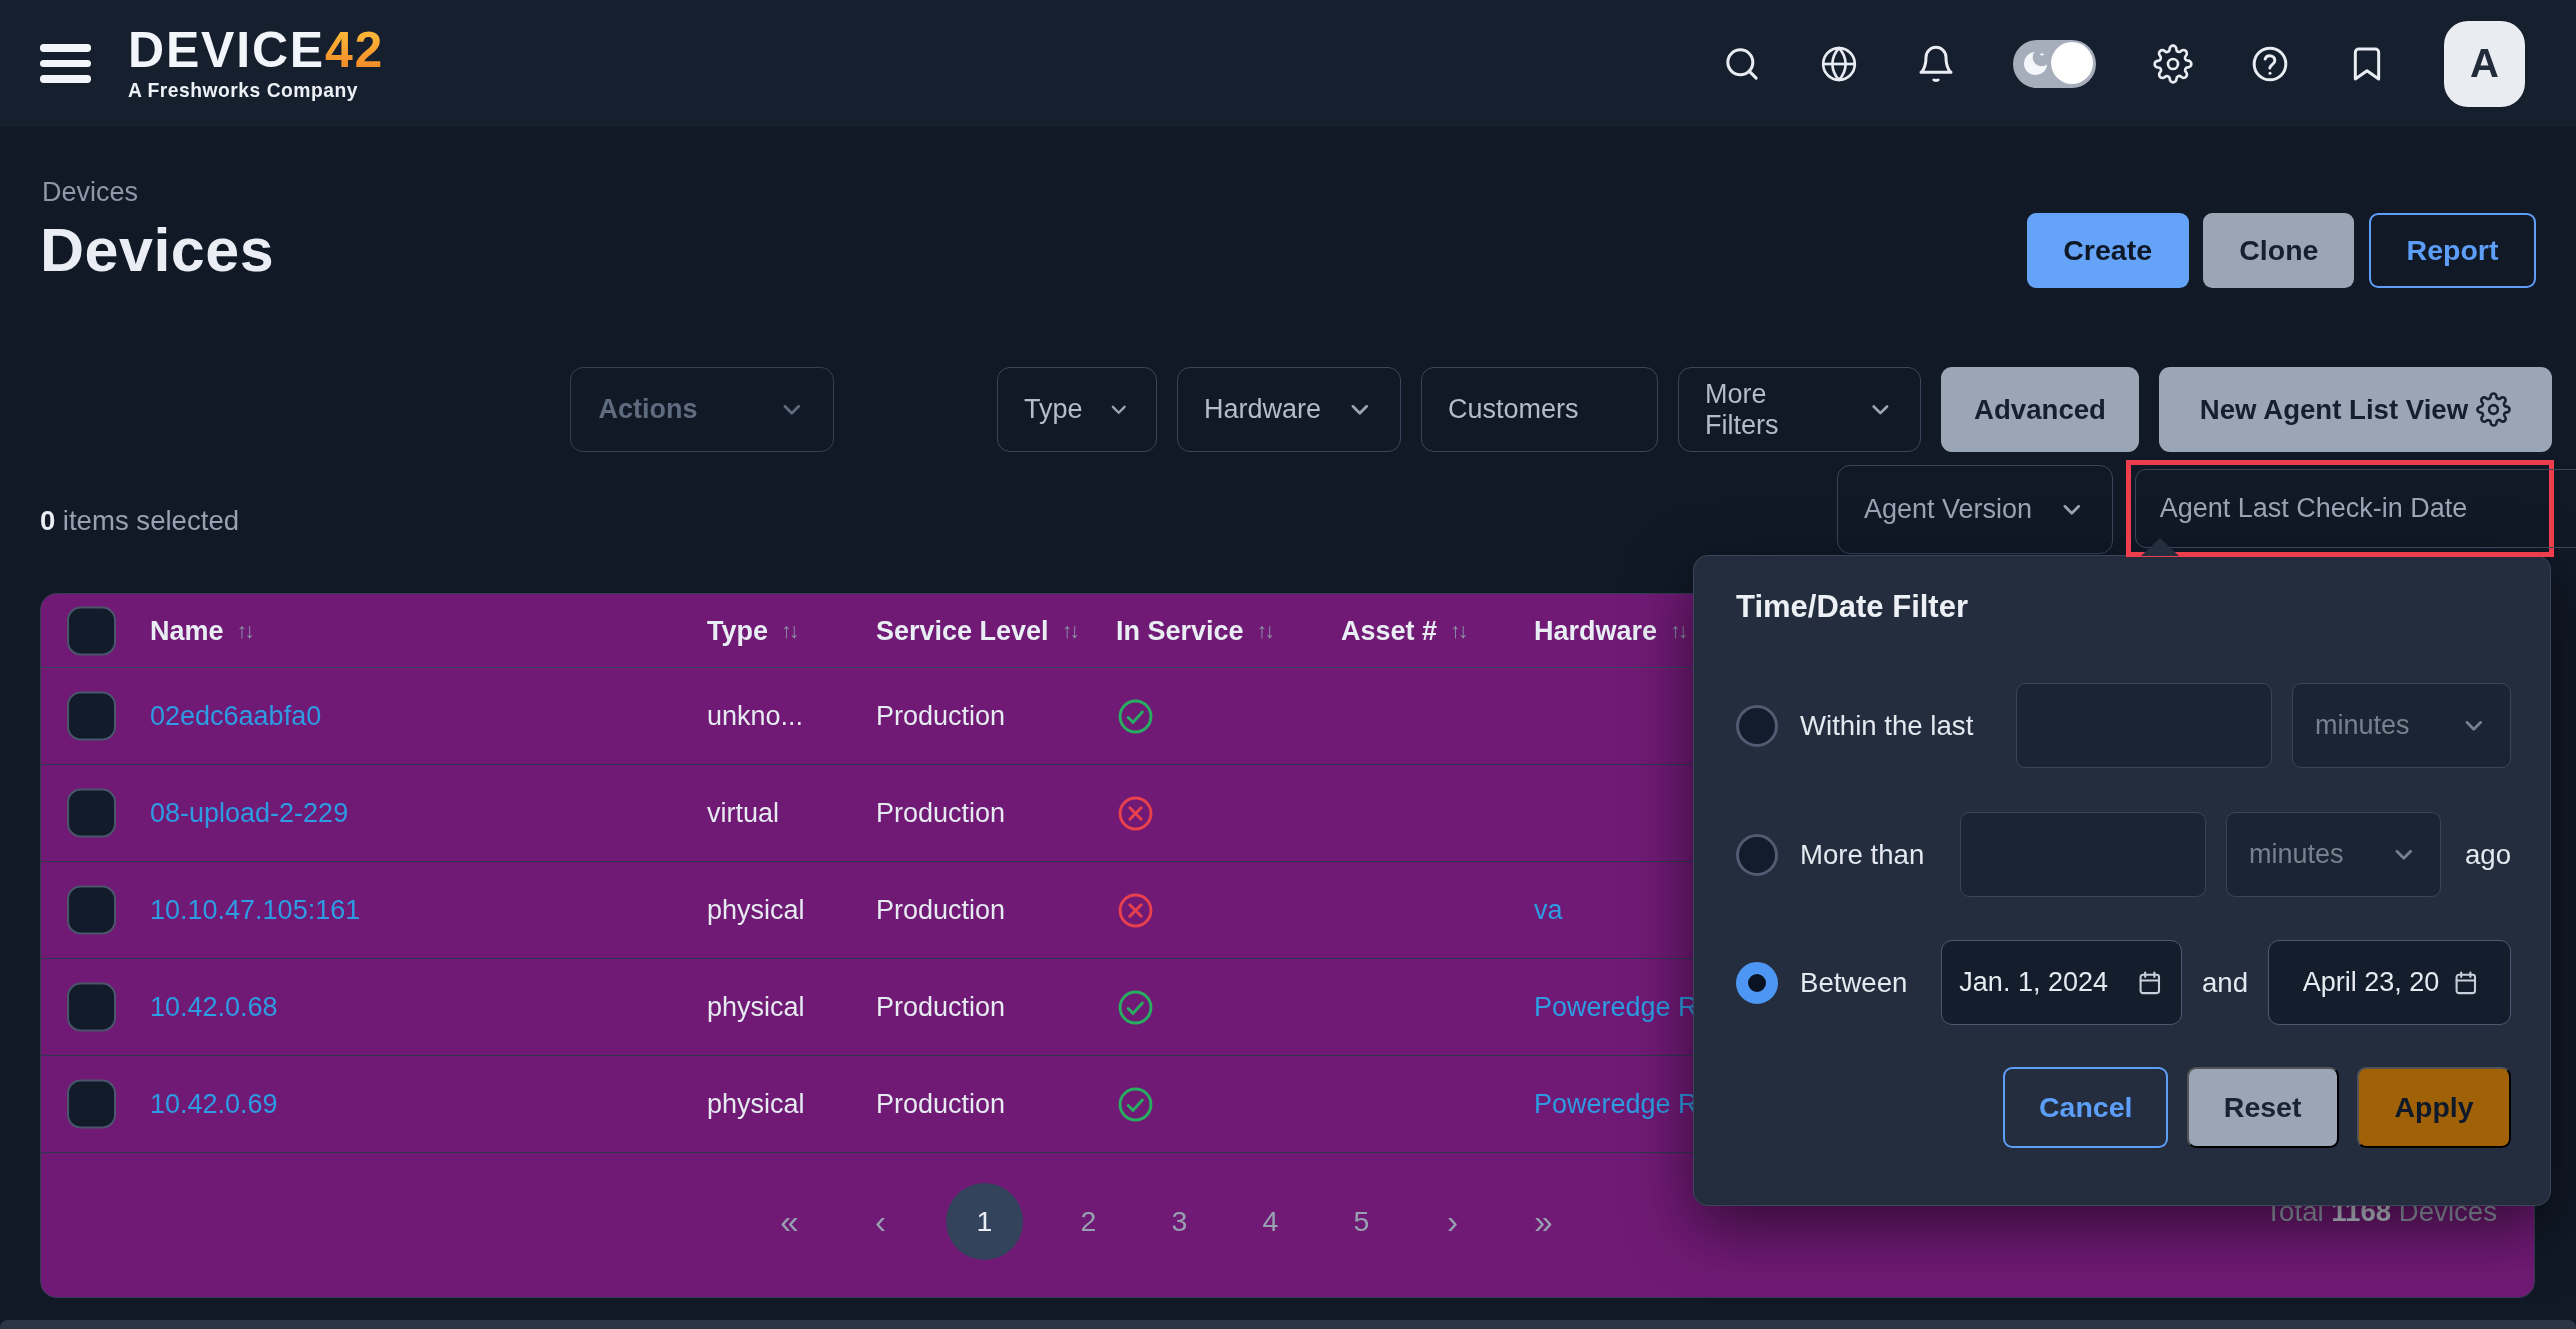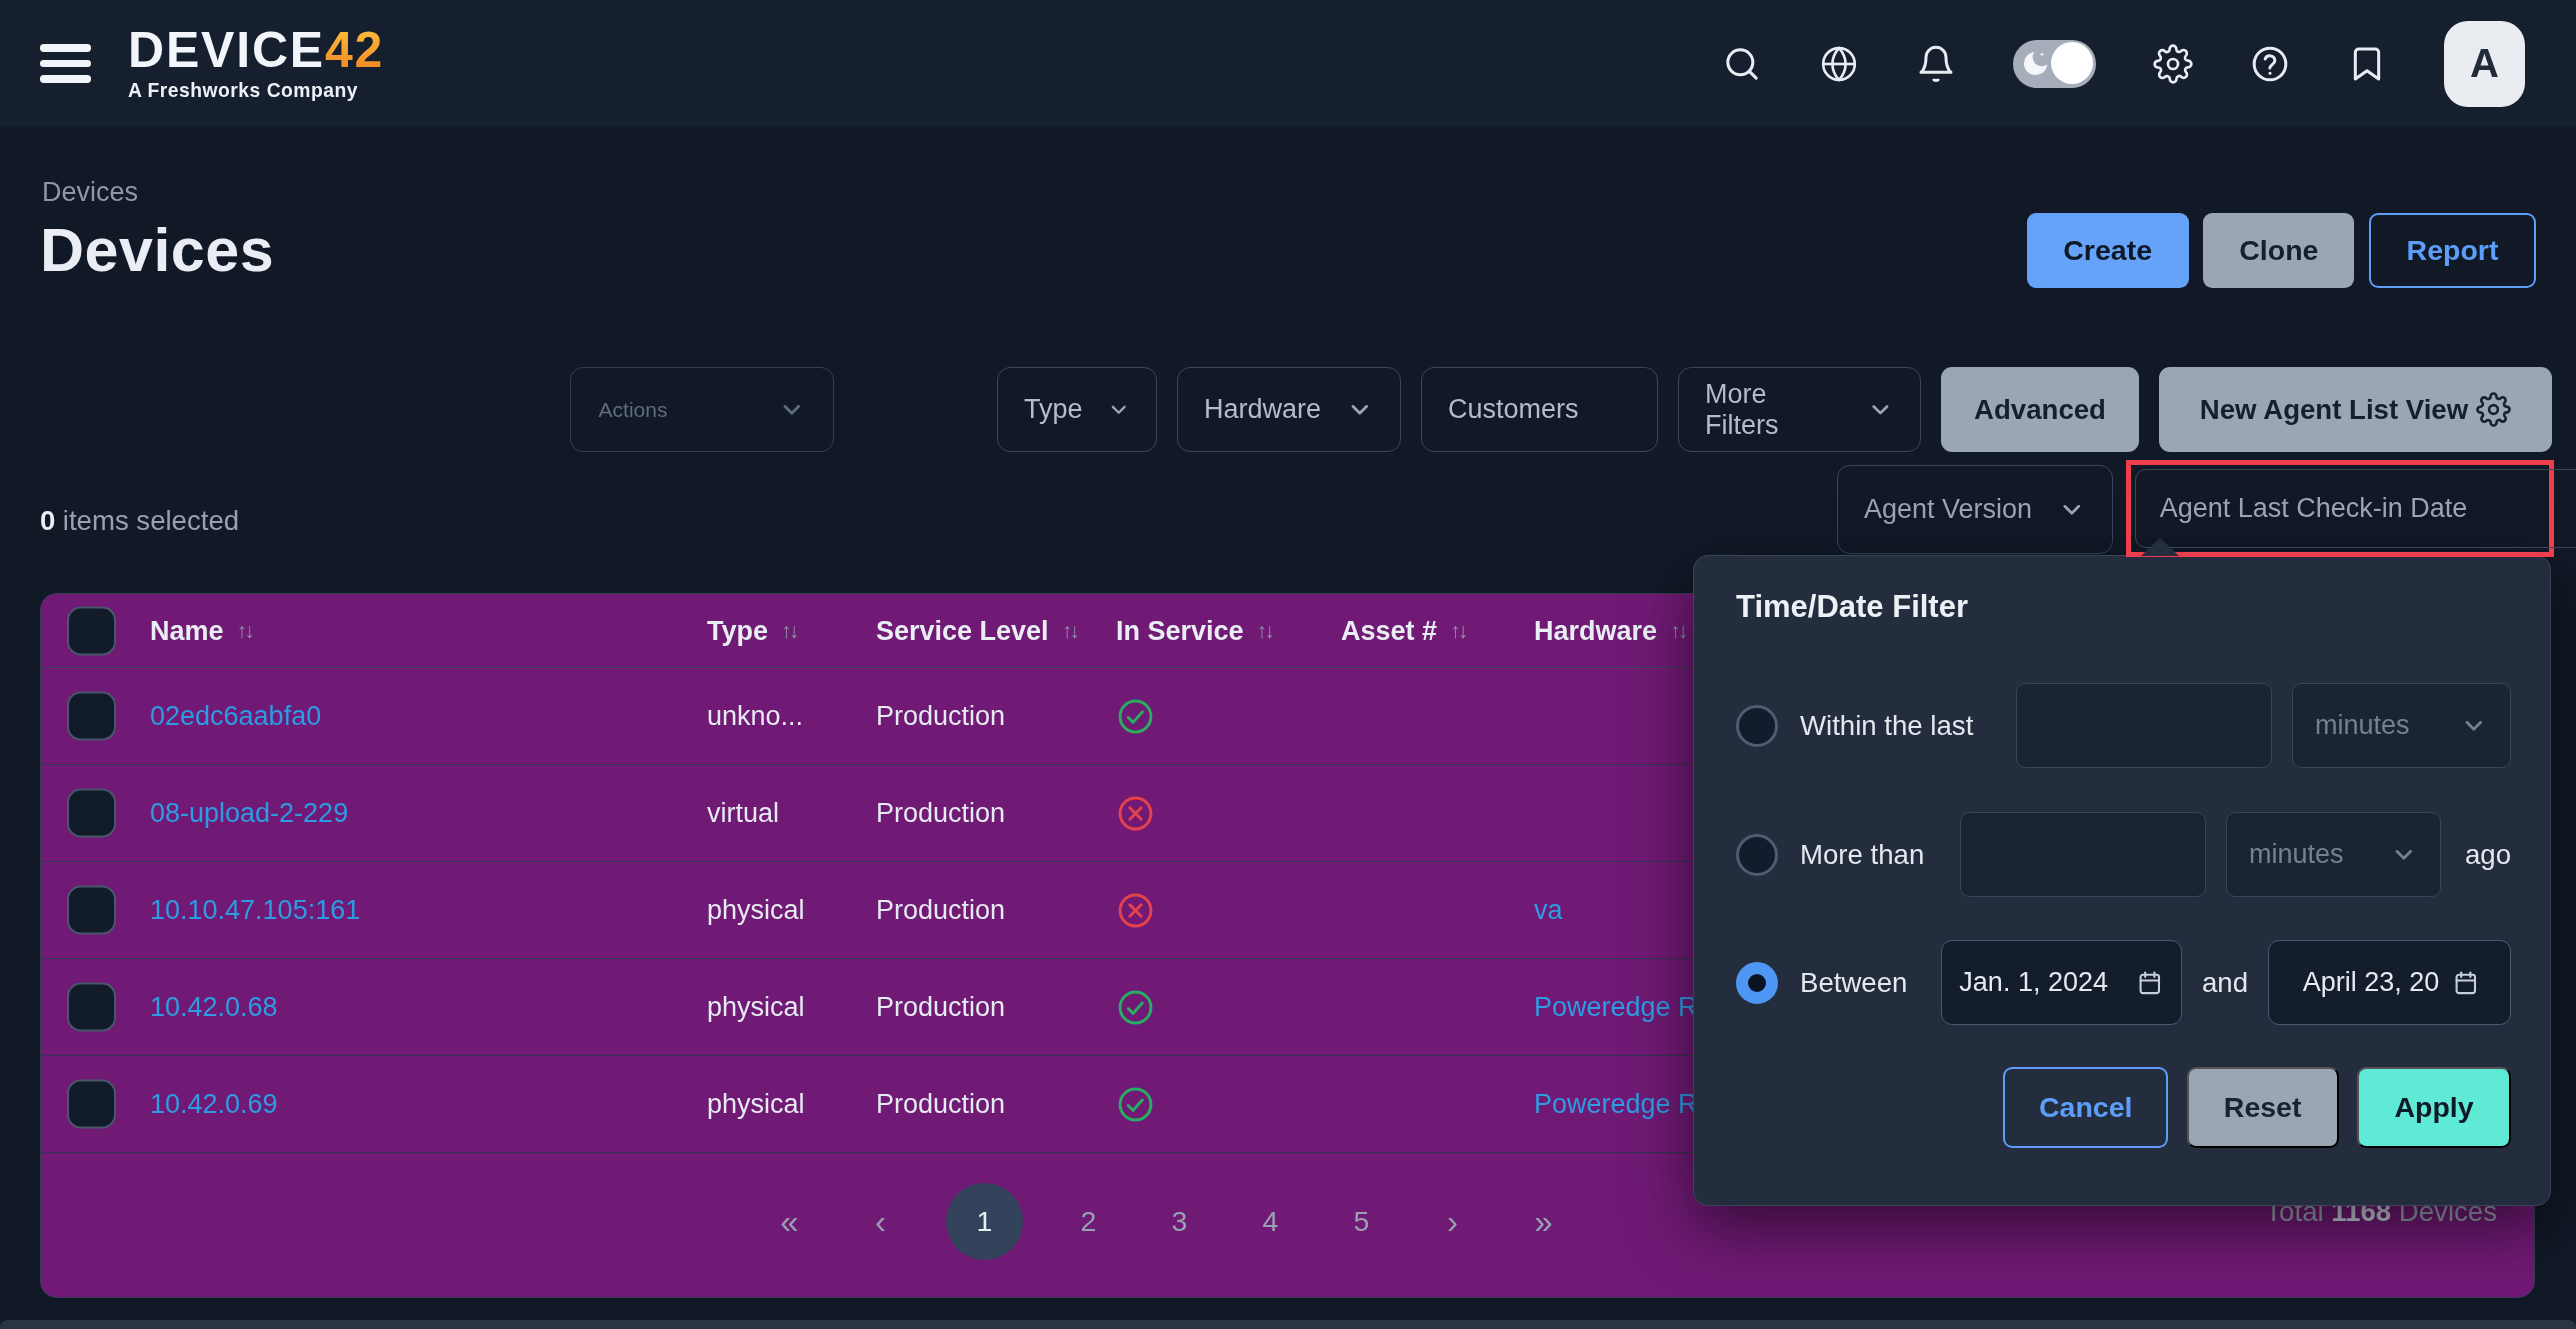--- a/index.html
+++ b/index.html
@@ -36,21 +36,21 @@
   .btn-create { width:162px; } .btn-clone { width:151px; } .btn-report { width:167px; }
 
   
   .search-box { position:absolute; left:40px; top:367px; width:502px; height:85px; border:1.8px solid #3A465C;
                 border-radius:13px; display:flex; align-items:center; padding:0 24px; cursor:text; }
   .search-box .ph { font-size:27px; color:#B9C2D0; margin-left:18.4px; flex:1; }
   .icon28 { width:31px; height:31px; color:#C6CEDB; }
   .clear-x { font-size:29px; color:#C9D1DC; cursor:pointer; }
   .actions-dd { position:absolute; left:570px; top:367px; width:264px; height:85px; border:1.8px solid #333F54;
                 border-radius:13px; display:flex; align-items:center; justify-content:space-between; padding:0 27.6px; cursor:pointer; }
-  .actions-dd .lbl { font-size:21px; color:#5F6B7E; }
+  .actions-dd .lbl { font-size:27px; color:#5F6B7E;font-weight:bold; }
   .chev { width:27.6px; height:27.6px; }
   .dim { color:#5F6B7E; } .mid { color:#9AA4B4; }
 
   .filters { position:absolute; left:997px; top:367px; display:flex; gap:20px; }
   .filter-dd { height:85px; border:1.8px solid #3A465C; border-radius:13px; display:flex; align-items:center;
                justify-content:space-between; padding:0 26px; cursor:pointer; }
   .filter-dd .lbl { font-size:27px; color:#B3BCCA; margin-right:24px; }
   .w-type{width:160px;} .w-hardware{width:224px;} .w-customers{width:237px;gap:48px;} .w-more{width:243px;}
   .btn-advanced { width:198px; height:85px; font-size:27.6px; font-weight:700; border-radius:11px; }
   .btn-nalv { width:393px; height:85px; font-size:27.6px; font-weight:700; border-radius:11px; gap:8px; }
@@ -113,21 +113,21 @@
                 align-items:center; justify-content:center; gap:13px; padding:0 16.5px; cursor:pointer; }
   .df-1{width:241px; margin-left:auto;gap:28px;} .df-2{width:243px;padding-left:20px;}
   .date-field .val { font-size:27px; color:#E6EAF1; white-space:nowrap; overflow:hidden; }
   .date-field .cal-icon { width:27.6px; height:27.6px; color:#C7CFDC; flex:none; }
   .p-and { font-size:27.6px; color:#E4E9F0; margin:16px 20px; }
   .p-buttons { position:absolute; right:39px; top:511px; display:flex; gap:18.4px; }
   .p-btn { height:81px; border-radius:9.2px; display:flex; align-items:center; justify-content:center;
            font-size:28.5px; font-weight:700; cursor:pointer; }
   .btn-cancel { width:165px; background:transparent; border:2.8px solid #5D9EF8; color:#5D9EF8; }
   .btn-reset { width:152px; background:#9AA6B6; color:#1A2332; }
-  .btn-apply { width:154px; background:#5eead4; color:#10192A; }
+  .btn-apply { width:154px; background:#a16207; color:#10192A; }
 
   .bottom-strip { position:absolute; left:0; top:1320px; width:2576px; height:9.2px; background:#2A3444; border-radius:7.4px 7.4px 0 0; }
 </style>
 </head>
 <body>
 
 <div id="app">
 
   <div class="topbar">
     <div class="hamburger">

